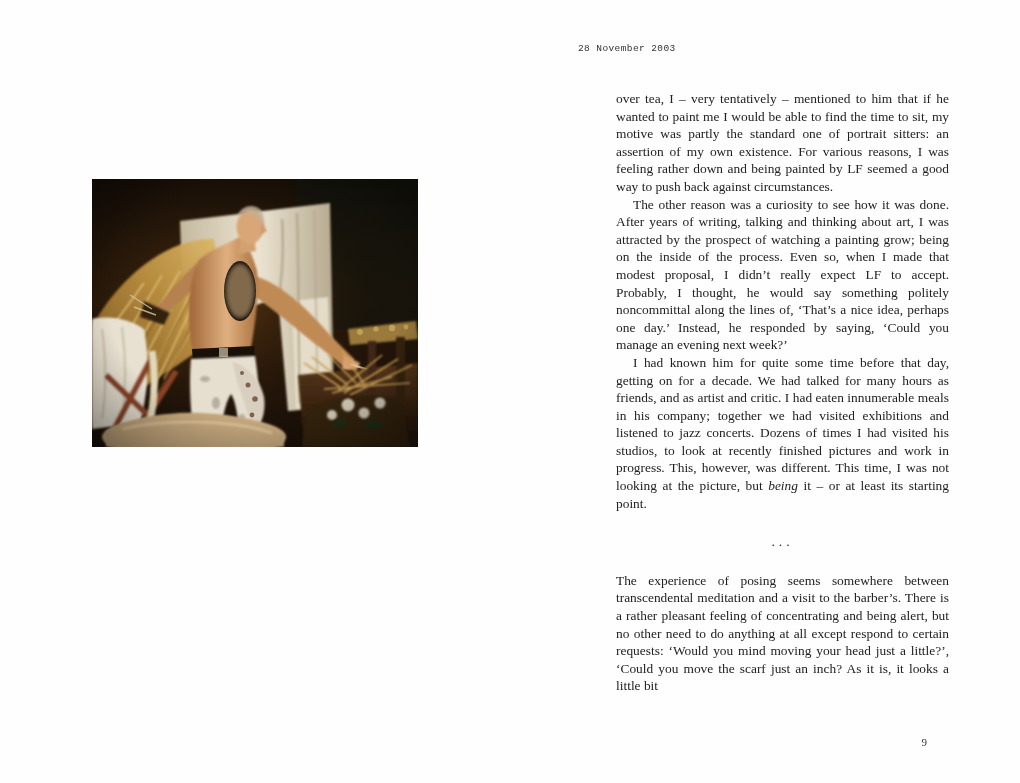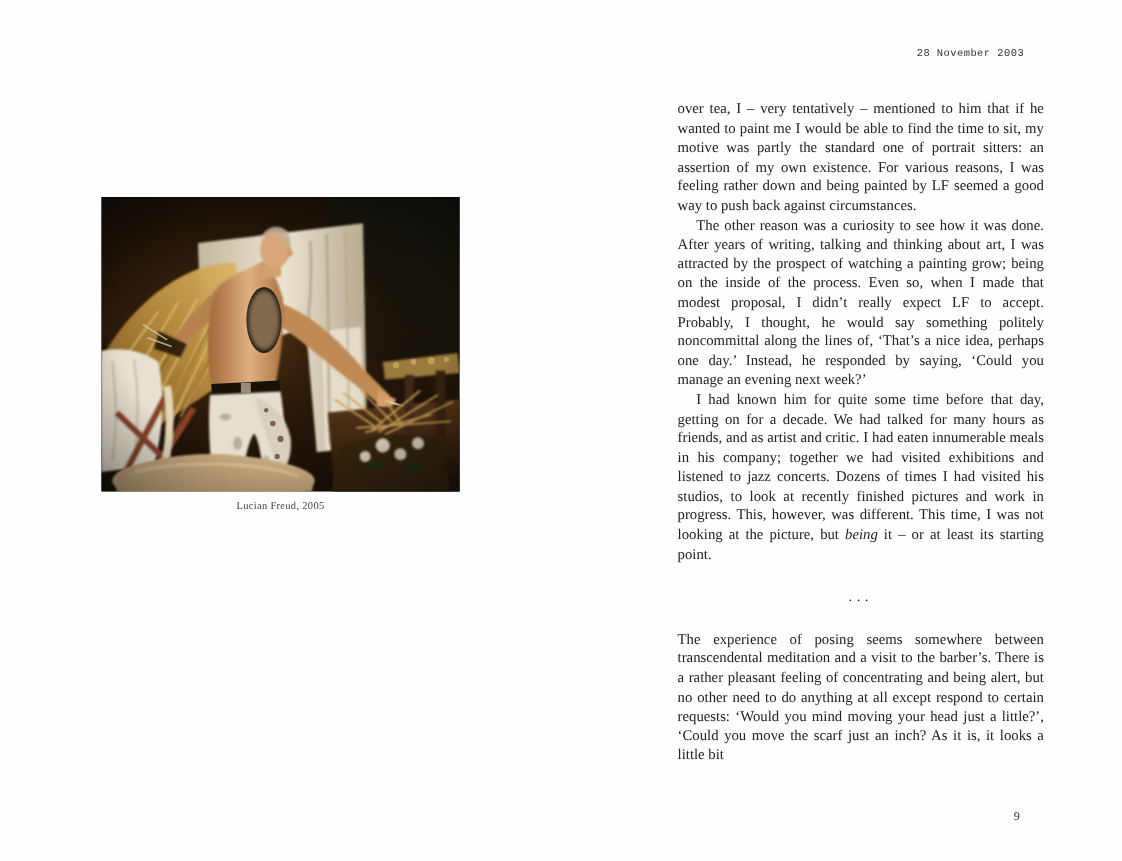--- a/index.html
+++ b/index.html
@@ -20,22 +20,21 @@
   .caption {
     margin-top: 9px;
     text-align: center;
     font-size: 9.5px;
     letter-spacing: 0.3px;
     color: #3d3d3d;
   }
 
   
   .running-head {
-    position: absolute; left: 598px; top: 43px; width: 333px;
-    text-align: right;
+    position: absolute; left: 578px; top: 43px; width: 333px;
     font-family: "Liberation Mono", monospace;
     font-size: 9.5px; letter-spacing: 0.4px;
     color: #333333;
   }
   .body-text {
     position: absolute; left: 616px; top: 90px; width: 333px;
     font-size: 13.4px; line-height: 17.6px;
     color: #212121;
     text-align: justify;
   }
@@ -230,21 +229,20 @@
           <circle cx="240" cy="236" r="5"></circle>
         </g>
         <g fill="#202b18" opacity="0.9">
           <ellipse cx="248" cy="244" rx="8" ry="4"></ellipse>
           <ellipse cx="282" cy="246" rx="9" ry="4.5"></ellipse>
         </g>
       </g>
 
       <rect width="326" height="268" fill="url(#vignette)"></rect>
     </svg>
-    <figcaption class="caption">Lucian Freud, 2005</figcaption>
   </figure>
 
   <div class="running-head">28 November 2003</div>
 
   <div class="body-text">
       <p><span>over tea, I – very tentatively – mentioned to him that if he wanted to paint me I would be able to find the time to sit, my motive was partly the standard one of portrait sitters: an assertion of my own existence. For various reasons, I was feeling rather down and being painted by LF seemed a good way to push back against circumstances.</span></p>
       <p class="indent"><span>The other reason was a curiosity to see how it was done. After years of writing, talking and thinking about art, I was attracted by the prospect of watching a painting grow; being on the inside of the process. Even so, when I made that modest proposal, I didn’t really expect LF to accept. Probably, I thought, he would say something politely noncommittal along the lines of, ‘That’s a nice idea, perhaps one day.’ Instead, he responded by saying, ‘Could you manage an evening next week?’</span></p>
       <p class="indent"><span>I had known him for quite some time before that day, getting on for a decade. We had talked for many hours as friends, and as artist and critic. I had eaten innumerable meals in his company; together we had visited exhibitions and listened to jazz concerts. Dozens of times I had visited his studios, to look at recently finished pictures and work in progress. This, however, was different. This time, I was not looking at the picture, but </span><em>being</em><span> it – or at least its starting point.</span></p>
       <div class="sec-break">...</div>
       <p><span>The experience of posing seems somewhere between transcendental meditation and a visit to the barber’s. There is a rather pleasant feeling of concentrating and being alert, but no other need to do anything at all except respond to certain requests: ‘Would you mind moving your head just a little?’, ‘Could you move the scarf just an inch? As it is, it looks a little bit</span></p>

